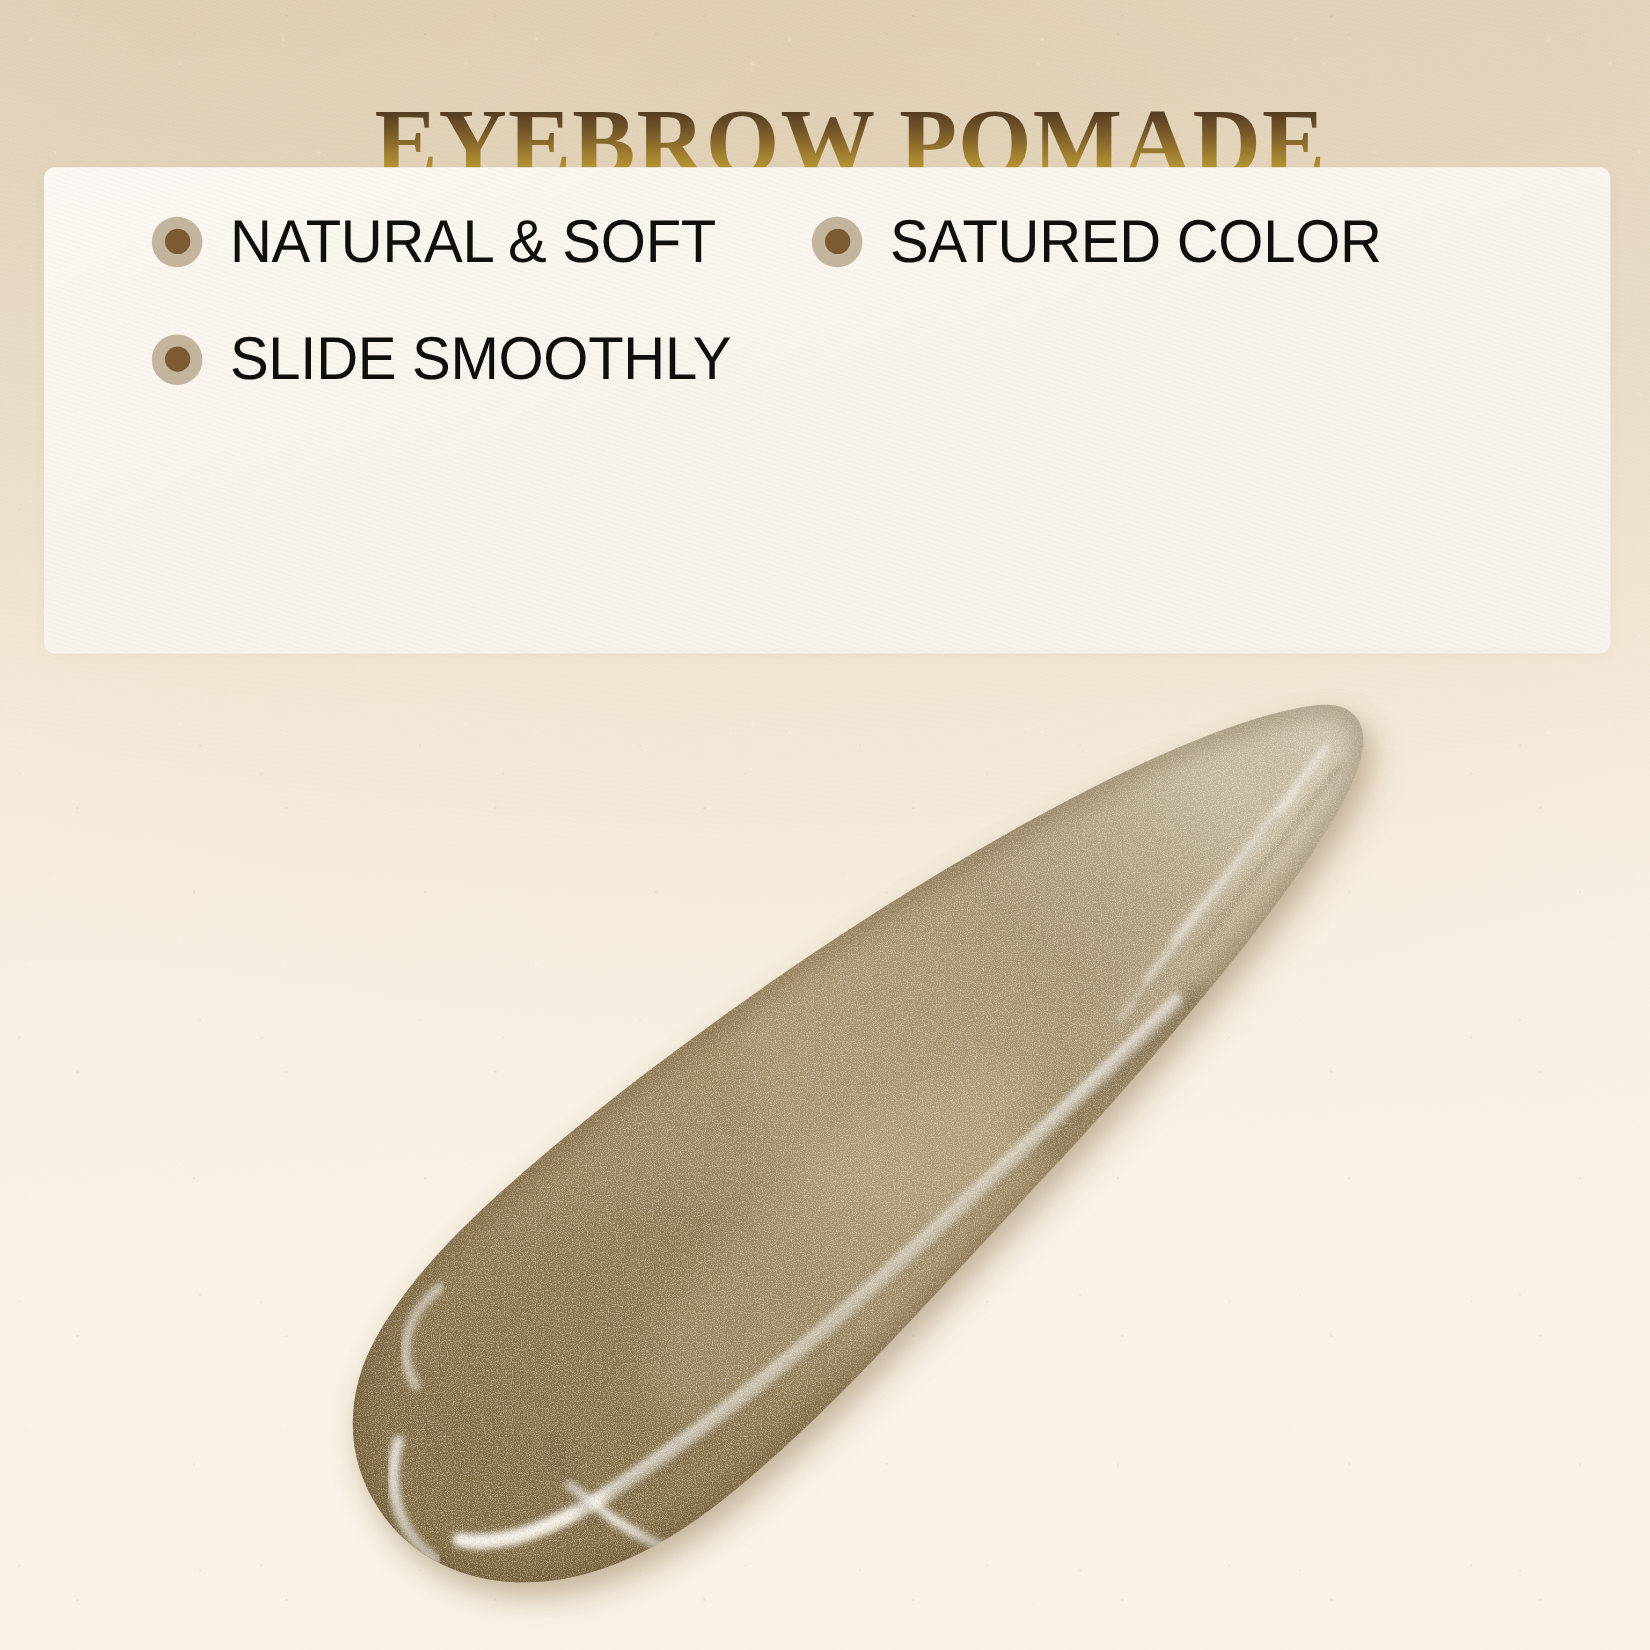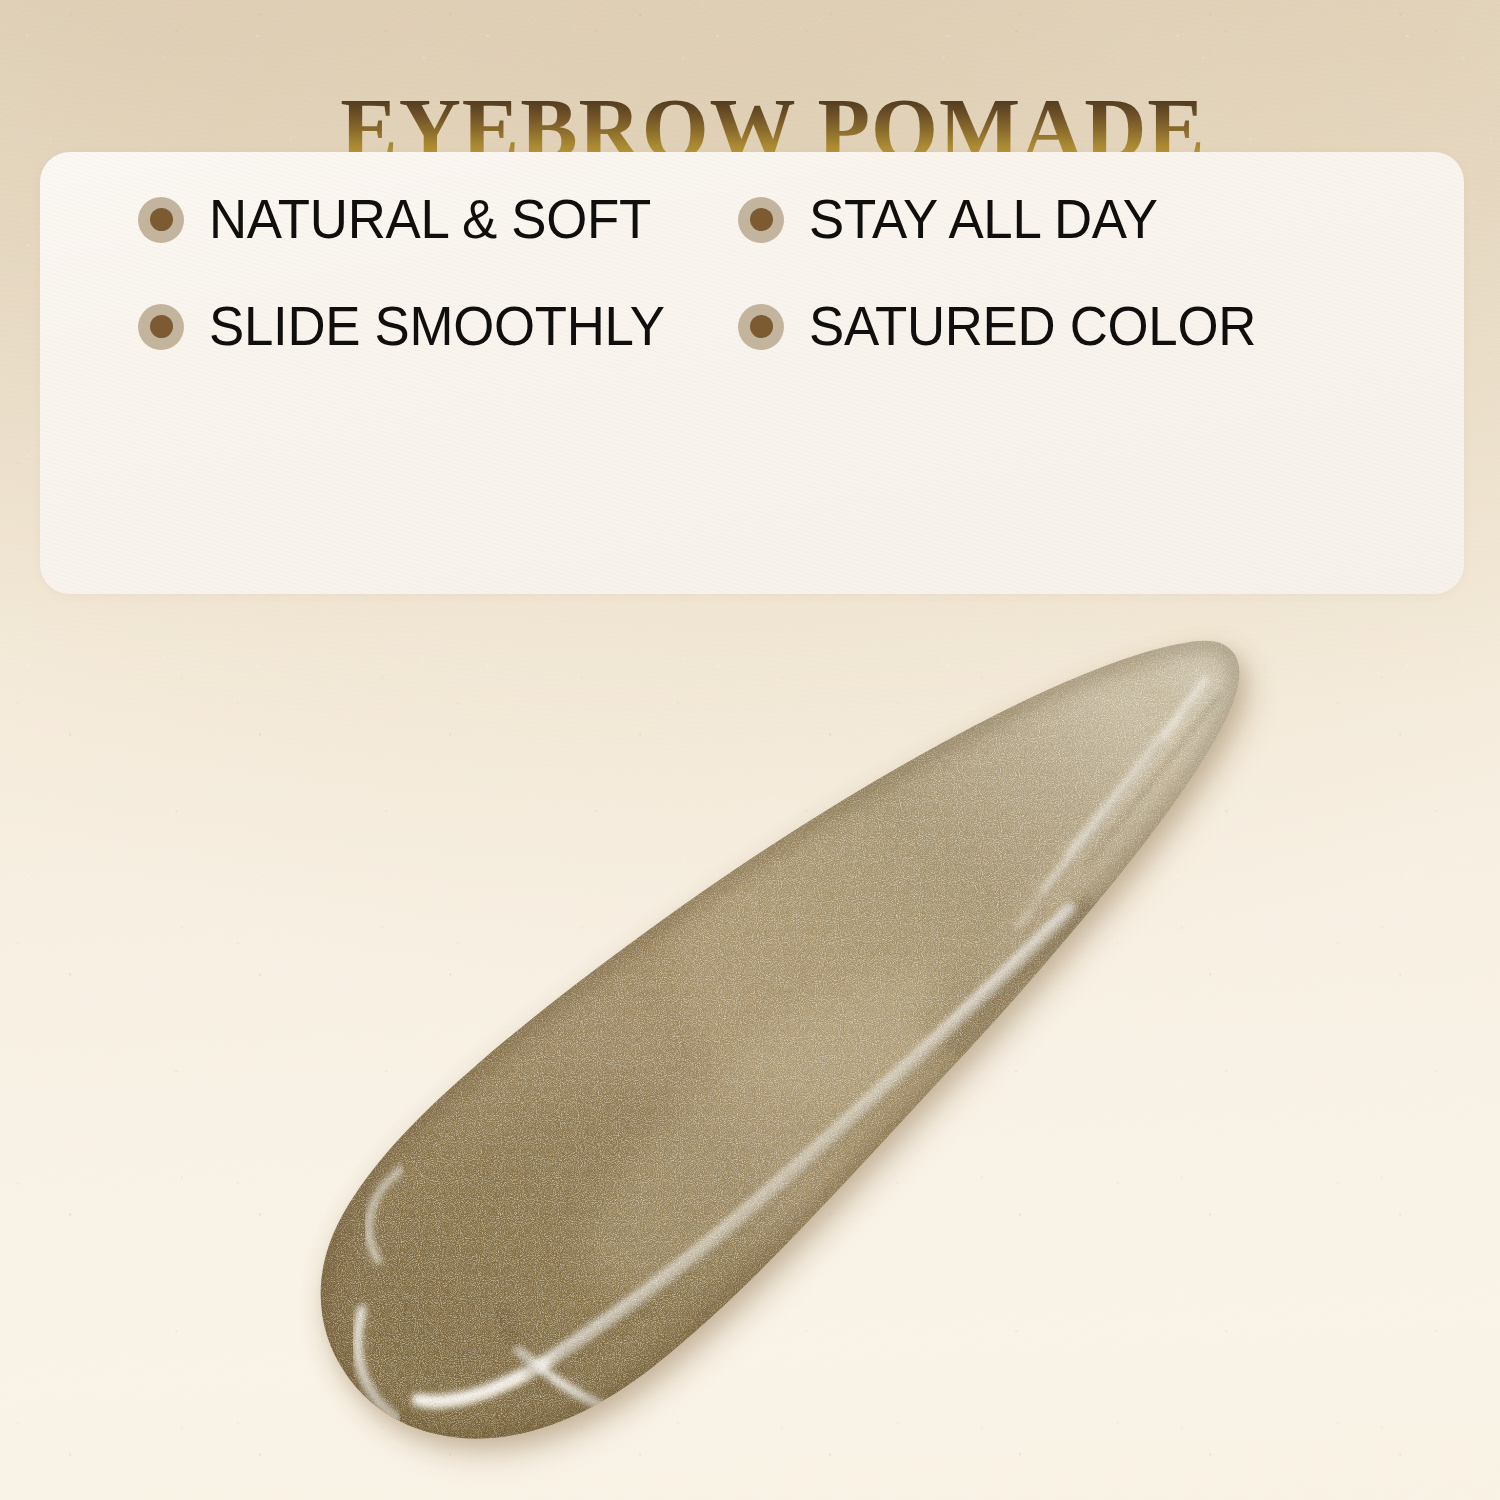--- a/index.html
+++ b/index.html
@@ -101,21 +101,21 @@
   }
 
   
   .card {
     position: absolute;
     left: 40px;
     top: 152px;
     width: 1424px;
     height: 442px;
     background: linear-gradient(168deg, #fbf7f2 0%, #f8f3ec 45%, #f6f1ea 100%);
-    border-radius: 30px;
+    border-radius: 10px;
     box-shadow: 0 2px 10px rgba(150,125,95,.07);
   }
   .card-grain {
     position: absolute;
     inset: 0;
     border-radius: 30px;
     opacity: .35;
     pointer-events: none;
     background-image:
       repeating-linear-gradient(18deg, rgba(190,170,145,.10) 0 1px, rgba(0,0,0,0) 1px 4px),
@@ -194,39 +194,33 @@
     <div class="card-grain"></div>
     <div class="features">
 
       <div class="feature">
         <span class="bullet">
             <span class="bullet-core"></span>
           </span>
         <span class="feature-label">NATURAL &amp; SOFT</span>
       </div>
 
+
       <div class="feature">
         <span class="bullet">
             <span class="bullet-core"></span>
           </span>
-        <span class="feature-label">STAY ALL DAY</span>
+        <span class="feature-label">SATURED COLOR</span>
       </div>
 
       <div class="feature">
         <span class="bullet">
             <span class="bullet-core"></span>
           </span>
         <span class="feature-label">SLIDE SMOOTHLY</span>
-      </div>
-
-      <div class="feature">
-        <span class="bullet">
-            <span class="bullet-core"></span>
-          </span>
-        <span class="feature-label">SATURED COLOR</span>
       </div>
 
 
 
 
 
     </div>
   </div>
 
   <div class="swatch">

